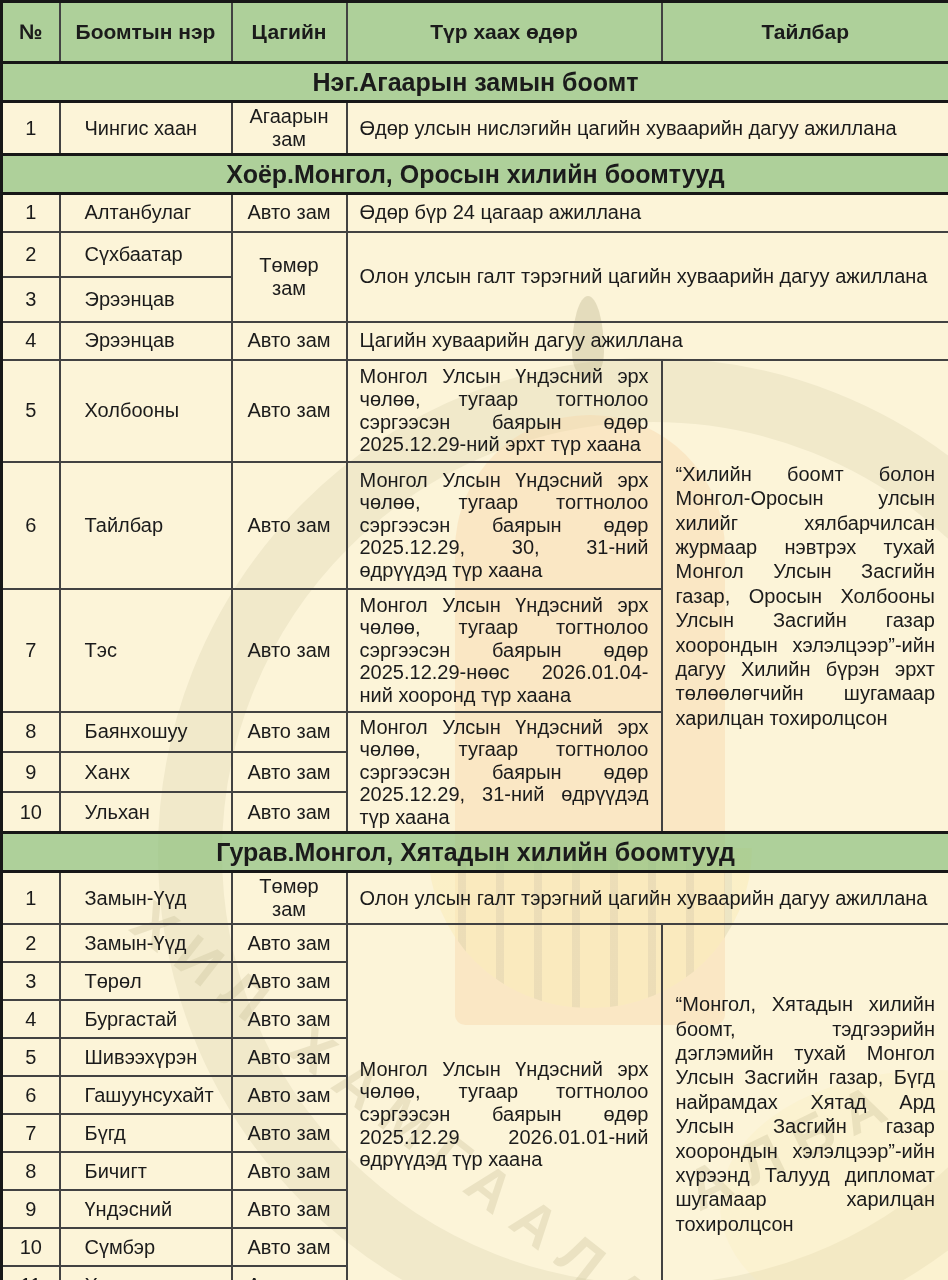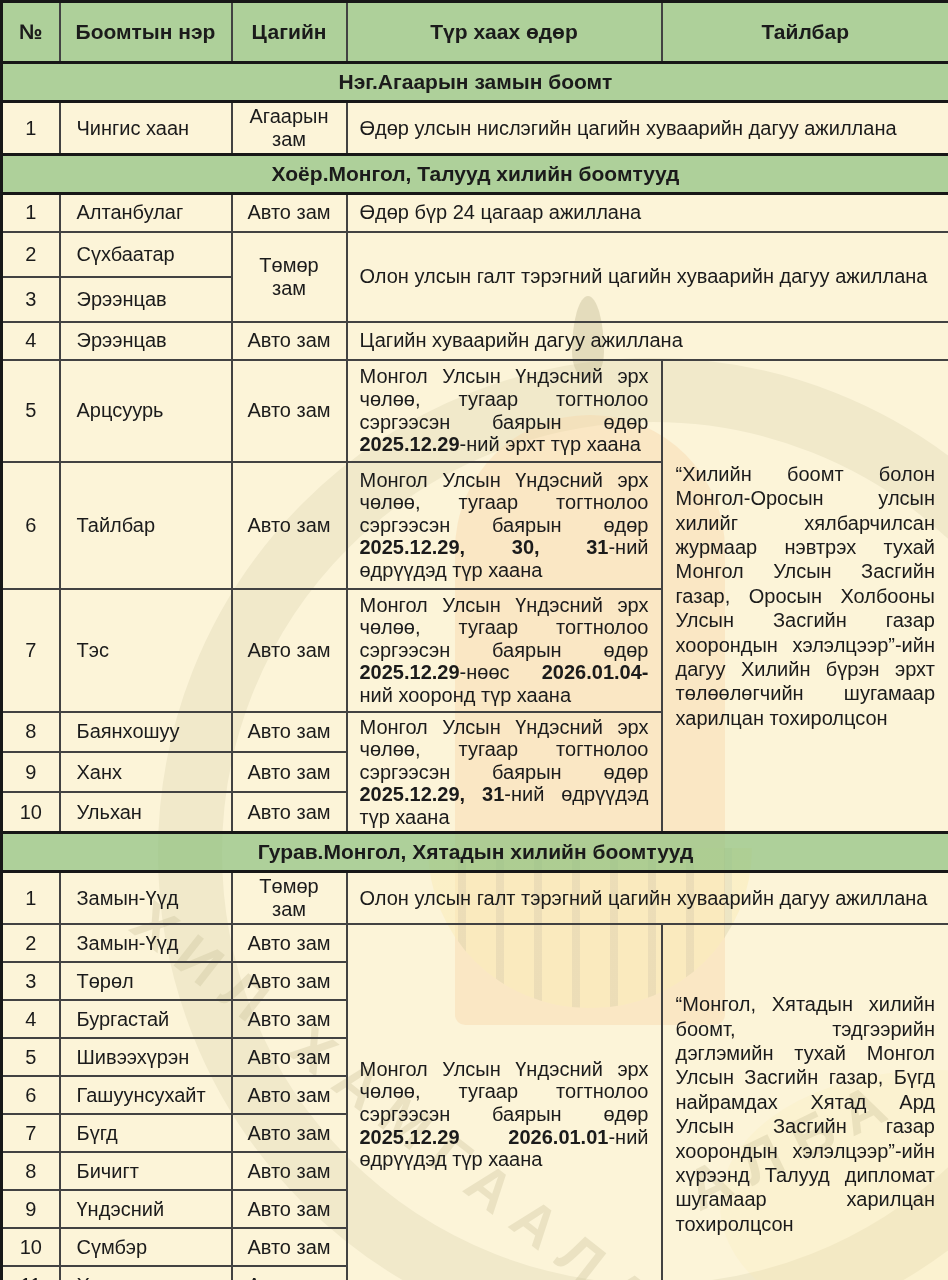--- a/index.html
+++ b/index.html
@@ -54,30 +54,30 @@
     vertical-align:middle;background:rgba(252,243,215,0.60);
     padding:2px 8px;overflow:hidden;
   }
   th{
     background:rgba(163,203,145,0.88);
     font-size:21px;font-weight:bold;text-align:center;height:54px;
     border-bottom:3px solid #171717;
   }
   tr.sec td{
     background:rgba(163,203,145,0.88);
-    font-weight:bold;font-size:21px;text-align:center;
+    font-weight:bold;font-size:25px;text-align:center;
     border-top:3px solid #171717;border-bottom:3px solid #171717;
     height:32px;padding:2px 6px;
   }
   .c{text-align:center}
-  td.name{padding-left:16px}
+  td.name{padding-left:24px}
   td.day{padding:3px 12px;line-height:1.13}
   .just{text-align:justify}
   td.remark{text-align:justify;padding:20px 13px;line-height:1.22}
-  .b{font-weight:bold}
+  .b{font-weight:normal}
   tr.h-hdr{height:54px}
   tr.h-air{height:50px}
   tr.h-38{height:38px}
   tr.h-45{height:45px}
   tr.h-102{height:102px}
   tr.h-127{height:127px}
   tr.h-123{height:123px}
   tr.h-35{height:35px}
   tr.h-34{height:34px}
   tr.h-50{height:50px}
@@ -120,21 +120,21 @@
       <td colspan="5">Нэг.Агаарын замын боомт</td>
     </tr>
     <tr class="h-air">
       <td class="c">1</td>
       <td class="name">Чингис хаан</td>
       <td class="c">Агаарын зам</td>
       <td class="day" colspan="2">Өдөр улсын нислэгийн цагийн хуваарийн дагуу ажиллана</td>
     </tr>
 
     <tr class="sec">
-      <td colspan="5">Хоёр.Монгол, Талууд хилийн боомтууд</td>
+      <td colspan="5">Хоёр.Монгол, Оросын хилийн боомтууд</td>
     </tr>
     <tr class="h-38">
       <td class="c">1</td>
       <td class="name">Алтанбулаг</td>
       <td class="c">Авто зам</td>
       <td class="day" colspan="2">Өдөр бүр 24 цагаар ажиллана</td>
     </tr>
     <tr class="h-45">
       <td class="c">2</td>
       <td class="name">Сүхбаатар</td>
@@ -146,21 +146,21 @@
       <td class="name">Эрээнцав</td>
     </tr>
     <tr class="h-38">
       <td class="c">4</td>
       <td class="name">Эрээнцав</td>
       <td class="c">Авто зам</td>
       <td class="day" colspan="2">Цагийн хуваарийн дагуу ажиллана</td>
     </tr>
     <tr class="h-102">
       <td class="c">5</td>
-      <td class="name">Арцсуурь</td>
+      <td class="name">Холбооны</td>
       <td class="c">Авто зам</td>
       <td class="day just"><span>Монгол Улсын Үндэсний эрх чөлөө, тугаар тогтнолоо сэргээсэн баярын өдөр </span><span class="b">2025.12.29</span><span>-ний эрхт түр хаана</span></td>
       <td class="remark" rowspan="6">“Хилийн боомт болон Монгол-Оросын улсын хилийг хялбарчилсан журмаар нэвтрэх тухай Монгол Улсын Засгийн газар, Оросын Холбооны Улсын Засгийн газар хоорондын хэлэлцээр”-ийн дагуу Хилийн бүрэн эрхт төлөөлөгчийн шугамаар харилцан тохиролцсон</td>
     </tr>
     <tr class="h-127">
       <td class="c">6</td>
       <td class="name">Тайлбар</td>
       <td class="c">Авто зам</td>
       <td class="day just"><span>Монгол Улсын Үндэсний эрх чөлөө, тугаар тогтнолоо сэргээсэн баярын өдөр </span><span class="b">2025.12.29, 30, 31</span><span>-ний өдрүүдэд түр хаана</span></td>
     </tr>

